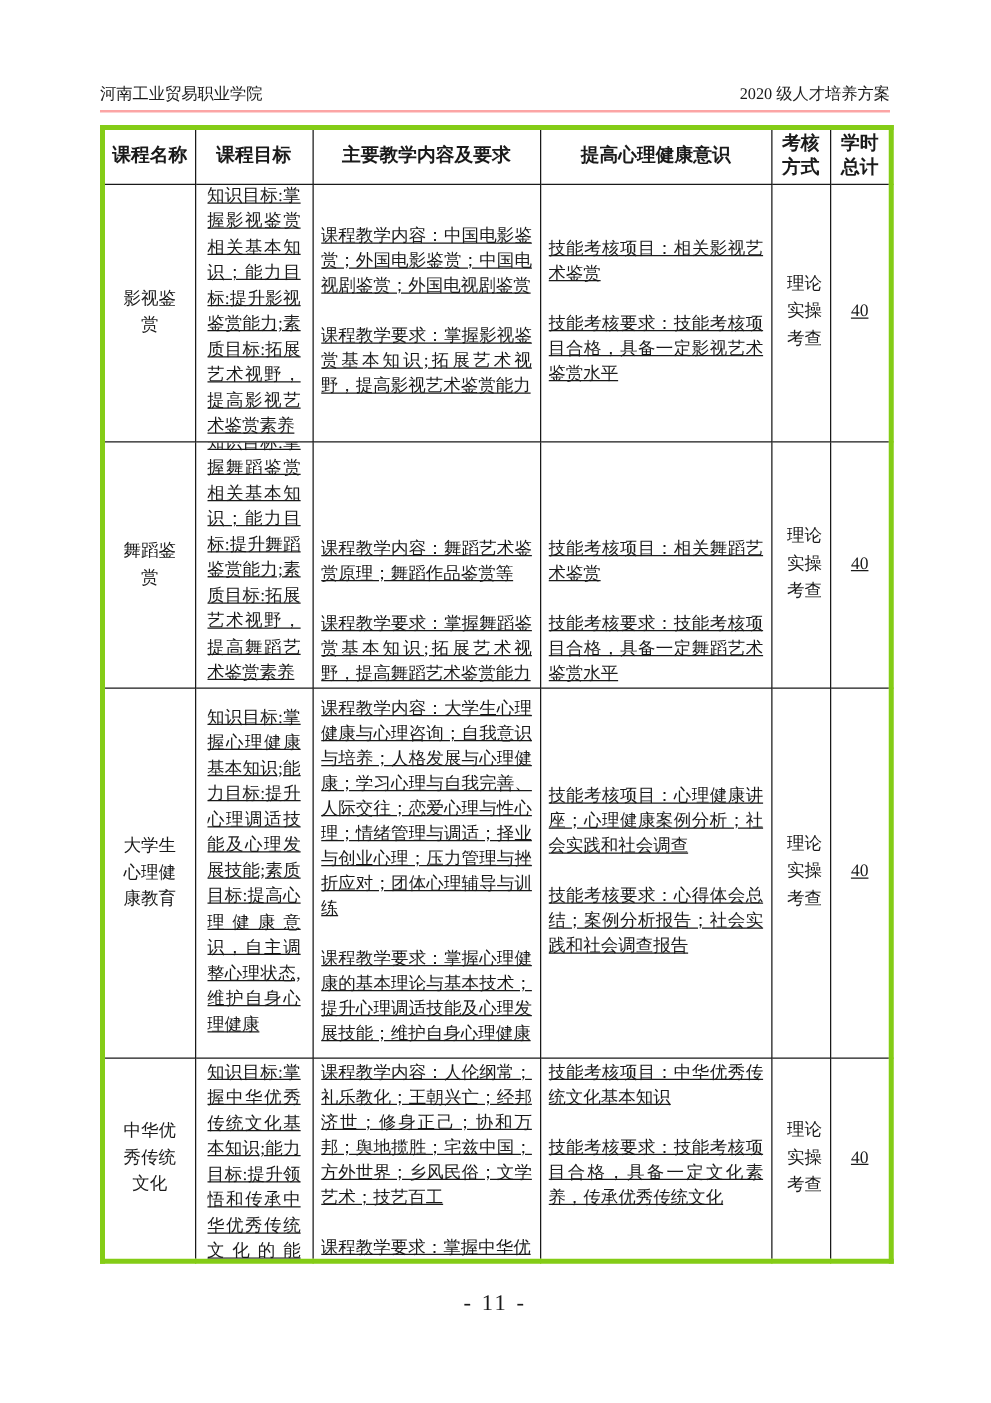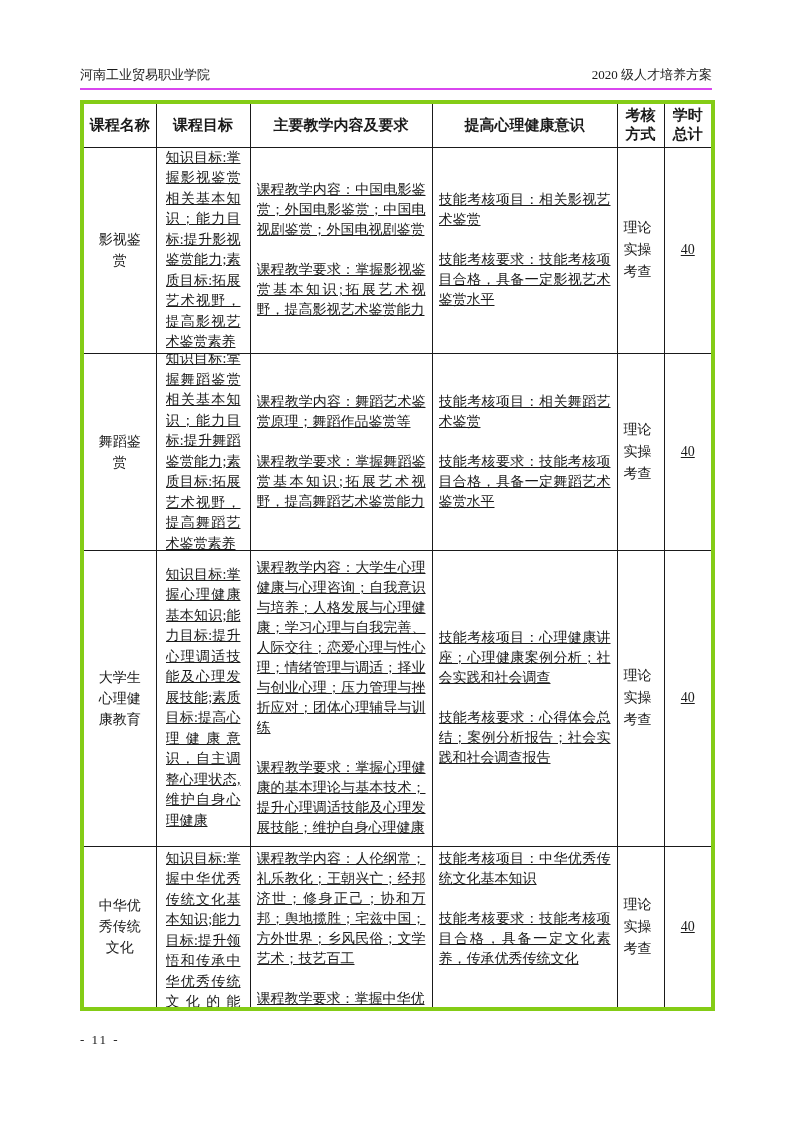--- a/index.html
+++ b/index.html
@@ -7,56 +7,56 @@
   body {
     width: 793px; height: 1122px;
     position: relative;
     font-family: "Liberation Serif", "DejaVu Serif", serif;
     color: #1a1a1a;
   }
   .page-header {
     position: absolute; left: 80px; top: 66px; width: 632px;
     display: flex; justify-content: space-between; align-items: flex-end;
     font-size: 13px; padding-bottom: 4px;
-    border-bottom: 2px solid #d946ef;
+    border-bottom: 2px solid #fca5a5;
   }
   table.course-table {
     position: absolute; left: 80px; top: 100px;
     width: 631px; table-layout: fixed;
     border-collapse: collapse;
     border: 4px solid #84cc16;
     font-size: 14px;
   }
   .course-table th, .course-table td {
     border: 1px solid #1a1a1a;
     vertical-align: middle;
   }
   .course-table thead th {
     height: 45px; font-size: 15px; font-weight: bold;
     text-align: center; line-height: 19px; padding: 0 2px;
   }
   td.c-name { text-align: center; padding: 0 8px; line-height: 21px; margin-top: 33px; }
-  td.c-method { text-align: left; padding: 0 6px; line-height: 22px; margin-left: 16px; }
+  td.c-method { text-align: right; padding: 0 6px; line-height: 22px; margin-left: 16px; }
   td.c-hours { text-align: center; text-decoration: underline; }
   td.c-goal { padding: 0 9px; }
   td.c-content, td.c-skill { padding: 0 6px; }
   .cw {
     display: flex; flex-direction: column; justify-content: center;
     overflow: hidden; text-align: justify; text-decoration: underline;
   }
   .c-goal .cw { line-height: 20.5px; }
   .c-content .cw, .c-skill .cw { line-height: 20px; }
   .cw p + p { margin-top: 20px; }
   .r1 .cw { height: 205px; }
-  .r2 .cw { height: 196px; }
+  .r2 .cw { height: 196px; justify-content: flex-end; }
   .r3 .cw { height: 295px; }
   .r4 .cw { height: 160px; justify-content: flex-start; padding-top: 2px; }
   .page-footer {
     position: absolute; left: 80px; top: 1032px; width: 632px;
-    text-align: left; font-size: 13px; letter-spacing: 2px;
+    text-align: center; font-size: 18px; letter-spacing: 2px;
   }
 </style>
 </head>
 <body>
 
 <div class="page-header">
   <span>河南工业贸易职业学院</span>
   <span>2020 级人才培养方案</span>
 </div>
 

